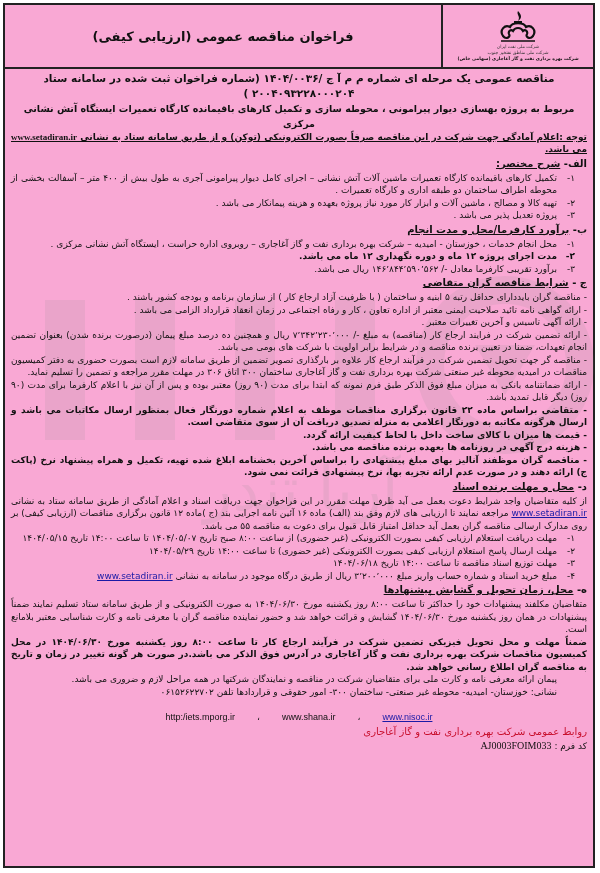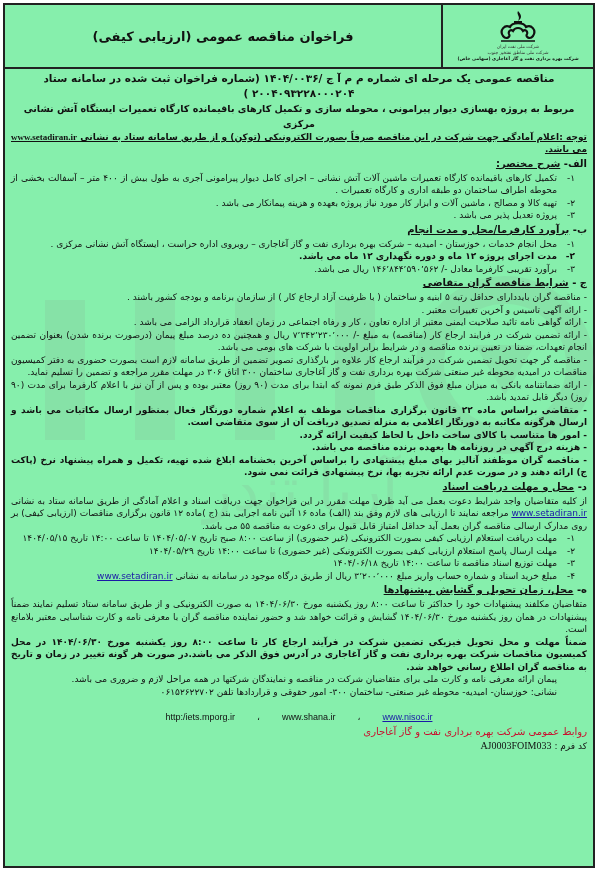--- a/index.html
+++ b/index.html
@@ -4,21 +4,21 @@
 <style>
   html, body { margin: 0; padding: 0; background: #ffffff; }
   body {
     width: 600px; height: 873px; overflow: hidden;
     font-family: "DejaVu Sans", sans-serif;
     color: #111;
     position: relative;
   }
   .page {
     position: absolute; left: 3px; top: 3px; width: 592px; height: 865px;
-    border: 2px solid #222; box-sizing: border-box; background: #86efac;
+    border: 2px solid #222; box-sizing: border-box; background: #f9a8d4;
     direction: rtl;
   }
   .header {
     display: flex; flex-direction: row; height: 62px; border-bottom: 2px solid #222;
   }
   .logo-cell {
     width: 150px; border-left: 2px solid #222; display: flex; flex-direction: column;
     align-items: center; justify-content: center; padding: 2px 0;
   }
   .logo-cell svg { display: block; }
@@ -121,32 +121,32 @@
     </div>
     <div class="item">
       <span class="num">۳-</span>
         <span class="txt">برآورد تقریبی کارفرما معادل -/ ۱۴۶٬۸۴۴٬۵۹۰٬۵۶۲ ریال می باشد.</span>
     </div>
 
     <div class="sec">
       <span>ج -</span> <span class="t">شرایط مناقصه گران متقاضی</span>
     </div>
     <div class="bullet">- مناقصه گران بایددارای حداقل رتبه ۵ ابنیه و ساختمان ( با ظرفیت آزاد ارجاع کار ) از سازمان برنامه و بودجه کشور باشند .</div>
+    <div class="bullet">- ارائه گواهی نامه تائید صلاحیت ایمنی معتبر از اداره تعاون ، کار و رفاه اجتماعی در زمان انعقاد قرارداد الزامی می باشد .</div>
     <div class="bullet">- ارائه آگهی تاسیس و آخرین تغییرات معتبر .</div>
-    <div class="bullet">- ارائه گواهی نامه تائید صلاحیت ایمنی معتبر از اداره تعاون ، کار و رفاه اجتماعی در زمان انعقاد قرارداد الزامی می باشد .</div>
     <div class="bullet">- ارائه تضمین شرکت در فرایند ارجاع کار (مناقصه) به مبلغ -/ ۷٬۳۴۲٬۲۳۰٬۰۰۰ ریال و همچنین ده درصد مبلغ پیمان (درصورت برنده شدن) بعنوان تضمین انجام تعهدات، ضمنا در تعیین برنده مناقصه و در شرایط برابر اولویت با شرکت های بومی می باشد.</div>
     <div class="bullet">- مناقصه گر جهت تحویل تضمین شرکت در فرآیند ارجاع کار علاوه بر بارگذاری تصویر تضمین از طریق سامانه لازم است بصورت حضوری به دفتر کمیسیون مناقصات در امیدیه محوطه غیر صنعتی شرکت بهره برداری نفت و گاز آغاجاری ساختمان ۳۰۰ اتاق ۳۰۶ در مهلت مقرر مراجعه و تضمین را تسلیم نماید.</div>
     <div class="bullet">- ارائه ضمانتنامه بانکی به میزان مبلغ فوق الذکر طبق فرم نمونه که ابتدا برای مدت (۹۰ روز) معتبر بوده و پس از آن نیز با اعلام کارفرما برای مدت (۹۰ روز) دیگر قابل تمدید باشد.</div>
     <div class="bullet bold">- متقاضی براساس ماده ۲۲ قانون برگزاری مناقصات موظف به اعلام شماره دورنگار فعال بمنظور ارسال مکاتبات می باشد و ارسال هرگونه مکاتبه به دورنگار اعلامی به منزله تصدیق دریافت آن از سوی متقاضی است.</div>
-    <div class="bullet bold">- امور ها متناسب با کالای ساخت داخل با لحاظ کیفیت ارائه گردد.</div>
+    <div class="bullet bold">- قیمت ها میزان با کالای ساخت داخل با لحاظ کیفیت ارائه گردد.</div>
     <div class="bullet bold">- هزینه درج آگهی در روزنامه ها بعهده برنده مناقصه می باشد.</div>
     <div class="bullet bold">- مناقصه گران موظفند آنالیز بهای مبلغ پیشنهادی را براساس آخرین بخشنامه ابلاغ شده تهیه، تکمیل و همراه پیشنهاد نرخ (پاکت ج) ارائه دهند و در صورت عدم ارائه تجزیه بها، نرخ پیشنهادی قرائت نمی شود.</div>
 
     <div class="sec">
-      <span>د-</span> <span class="t">محل و مهلت دریافت اسناد</span>
+      <span>د-</span> <span class="t">محل و مهلت برنده اسناد</span>
     </div>
     <div class="bullet">
       <span>از کلیه متقاضیان واجد شرایط دعوت بعمل می آید ظرف مهلت مقرر در این فراخوان جهت دریافت اسناد و اعلام آمادگی از طریق سامانه ستاد به نشانی </span><span class="link">www.setadiran.ir</span><span> مراجعه نمایند تا ارزیابی های لازم وفق بند (الف) ماده ۱۶ آئین نامه اجرایی بند (ج )ماده ۱۲ قانون برگزاری مناقصات (ارزیابی کیفی) بر روی مدارک ارسالی مناقصه گران بعمل آید حداقل امتیاز قابل قبول برای دعوت به مناقصه ۵۵ می باشد.</span>
     </div>
     <div class="item">
       <span class="num">۱-</span>
         <span class="txt">مهلت دریافت استعلام ارزیابی کیفی بصورت الکترونیکی (غیر حضوری) از ساعت ۸:۰۰ صبح تاریخ ۱۴۰۴/۰۵/۰۷ تا ساعت ۱۴:۰۰ تاریخ ۱۴۰۴/۰۵/۱۵</span>
     </div>
     <div class="item">
       <span class="num">۲-</span>

